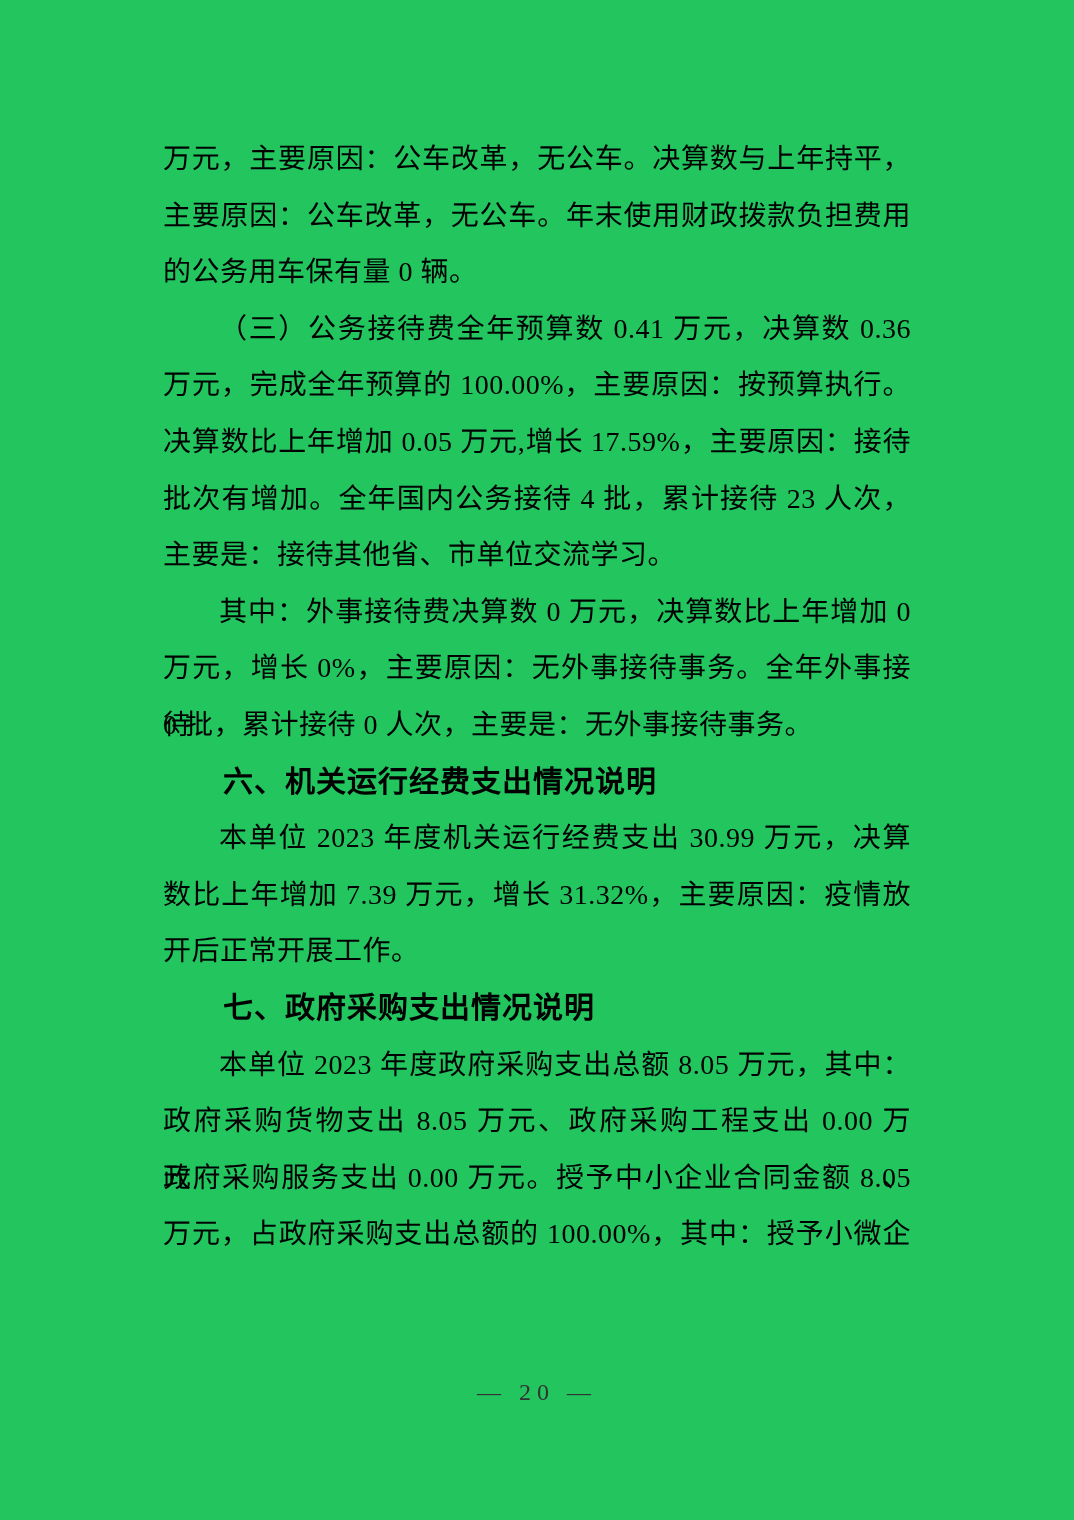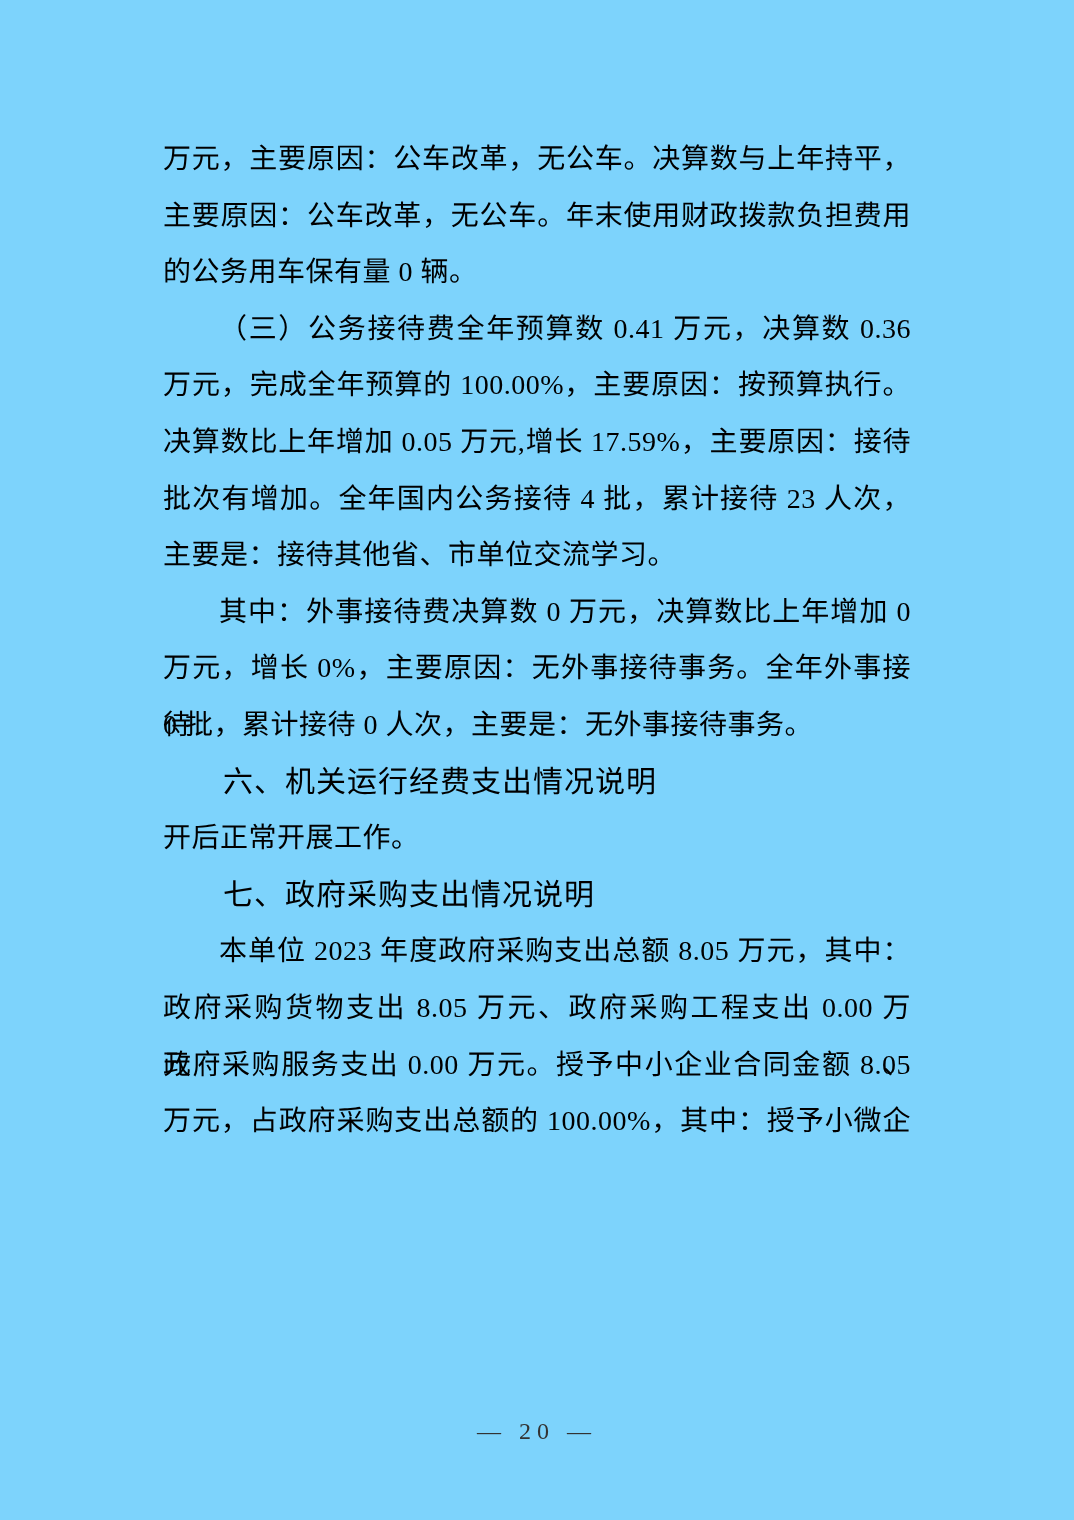--- a/index.html
+++ b/index.html
@@ -4,21 +4,21 @@
 <style>
   html, body {
     margin: 0;
     padding: 0;
     background: #ffffff;
   }
   .page {
     position: relative;
     width: 1074px;
     height: 1520px;
-    background: #7dd3fc;
+    background: #22c55e;
     overflow: hidden;
     font-family: "Liberation Serif", "DejaVu Serif", serif;
     color: #000000;
   }
   .content {
     position: absolute;
     left: 163px;
     top: 131px;
     width: 748px;
   }
@@ -34,29 +34,29 @@
   .line.justify {
     white-space: normal;
     text-align: justify;
     text-align-last: justify;
   }
   .line.indent {
     text-indent: 2em;
   }
   .line.heading {
     font-family: "Liberation Sans", "DejaVu Sans", sans-serif;
-    font-weight: normal;
+    font-weight: bold;
     font-size: 30px;
     letter-spacing: 1px;
     text-indent: 2em;
   }
   .footer {
     position: absolute;
     left: 0;
-    top: 1411px;
+    top: 1372px;
     width: 100%;
     text-align: center;
     font-size: 24px;
     line-height: 40px;
     color: #333333;
     letter-spacing: 6px;
   }
 </style>
 </head>
 <body>
@@ -69,20 +69,22 @@
       <div class="line body">的公务用车保有量 0 辆。</div>
       <div class="line indent justify">（三）公务接待费全年预算数 0.41 万元，决算数 0.36</div>
       <div class="line body justify">万元，完成全年预算的 100.00%，主要原因：按预算执行。</div>
       <div class="line body justify">决算数比上年增加 0.05 万元,增长 17.59%，主要原因：接待</div>
       <div class="line body justify">批次有增加。全年国内公务接待 4 批，累计接待 23 人次，</div>
       <div class="line body">主要是：接待其他省、市单位交流学习。</div>
       <div class="line indent justify">其中：外事接待费决算数 0 万元，决算数比上年增加 0</div>
       <div class="line body justify">万元，增长 0%，主要原因：无外事接待事务。全年外事接待</div>
       <div class="line body">0 批，累计接待 0 人次，主要是：无外事接待事务。</div>
       <div class="line heading">六、机关运行经费支出情况说明</div>
+      <div class="line indent justify">本单位 2023 年度机关运行经费支出 30.99 万元，决算</div>
+      <div class="line body justify">数比上年增加 7.39 万元，增长 31.32%，主要原因：疫情放</div>
       <div class="line body">开后正常开展工作。</div>
       <div class="line heading">七、政府采购支出情况说明</div>
       <div class="line indent justify">本单位 2023 年度政府采购支出总额 8.05 万元，其中：</div>
       <div class="line body justify">政府采购货物支出 8.05 万元、政府采购工程支出 0.00 万元、</div>
       <div class="line body justify">政府采购服务支出 0.00 万元。授予中小企业合同金额 8.05</div>
       <div class="line body justify">万元，占政府采购支出总额的 100.00%，其中：授予小微企</div>
     </div>
   <div class="footer">— 20 —</div>
 </div>
 

